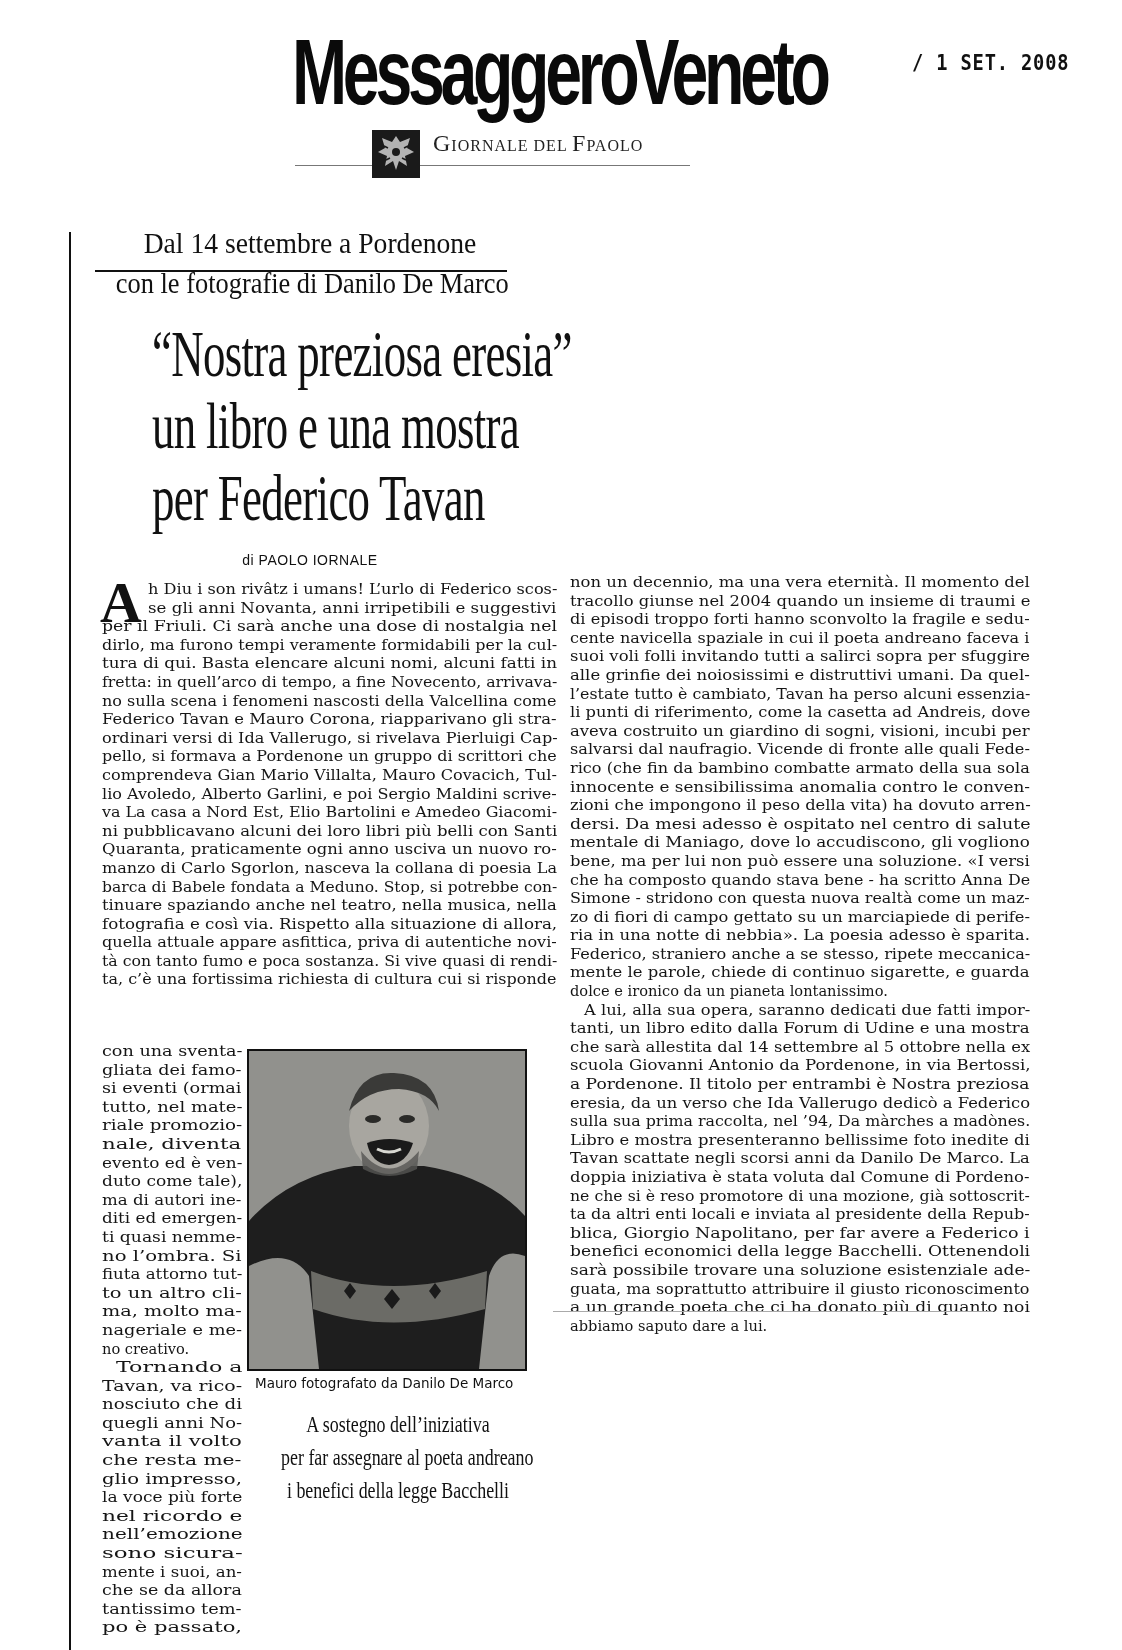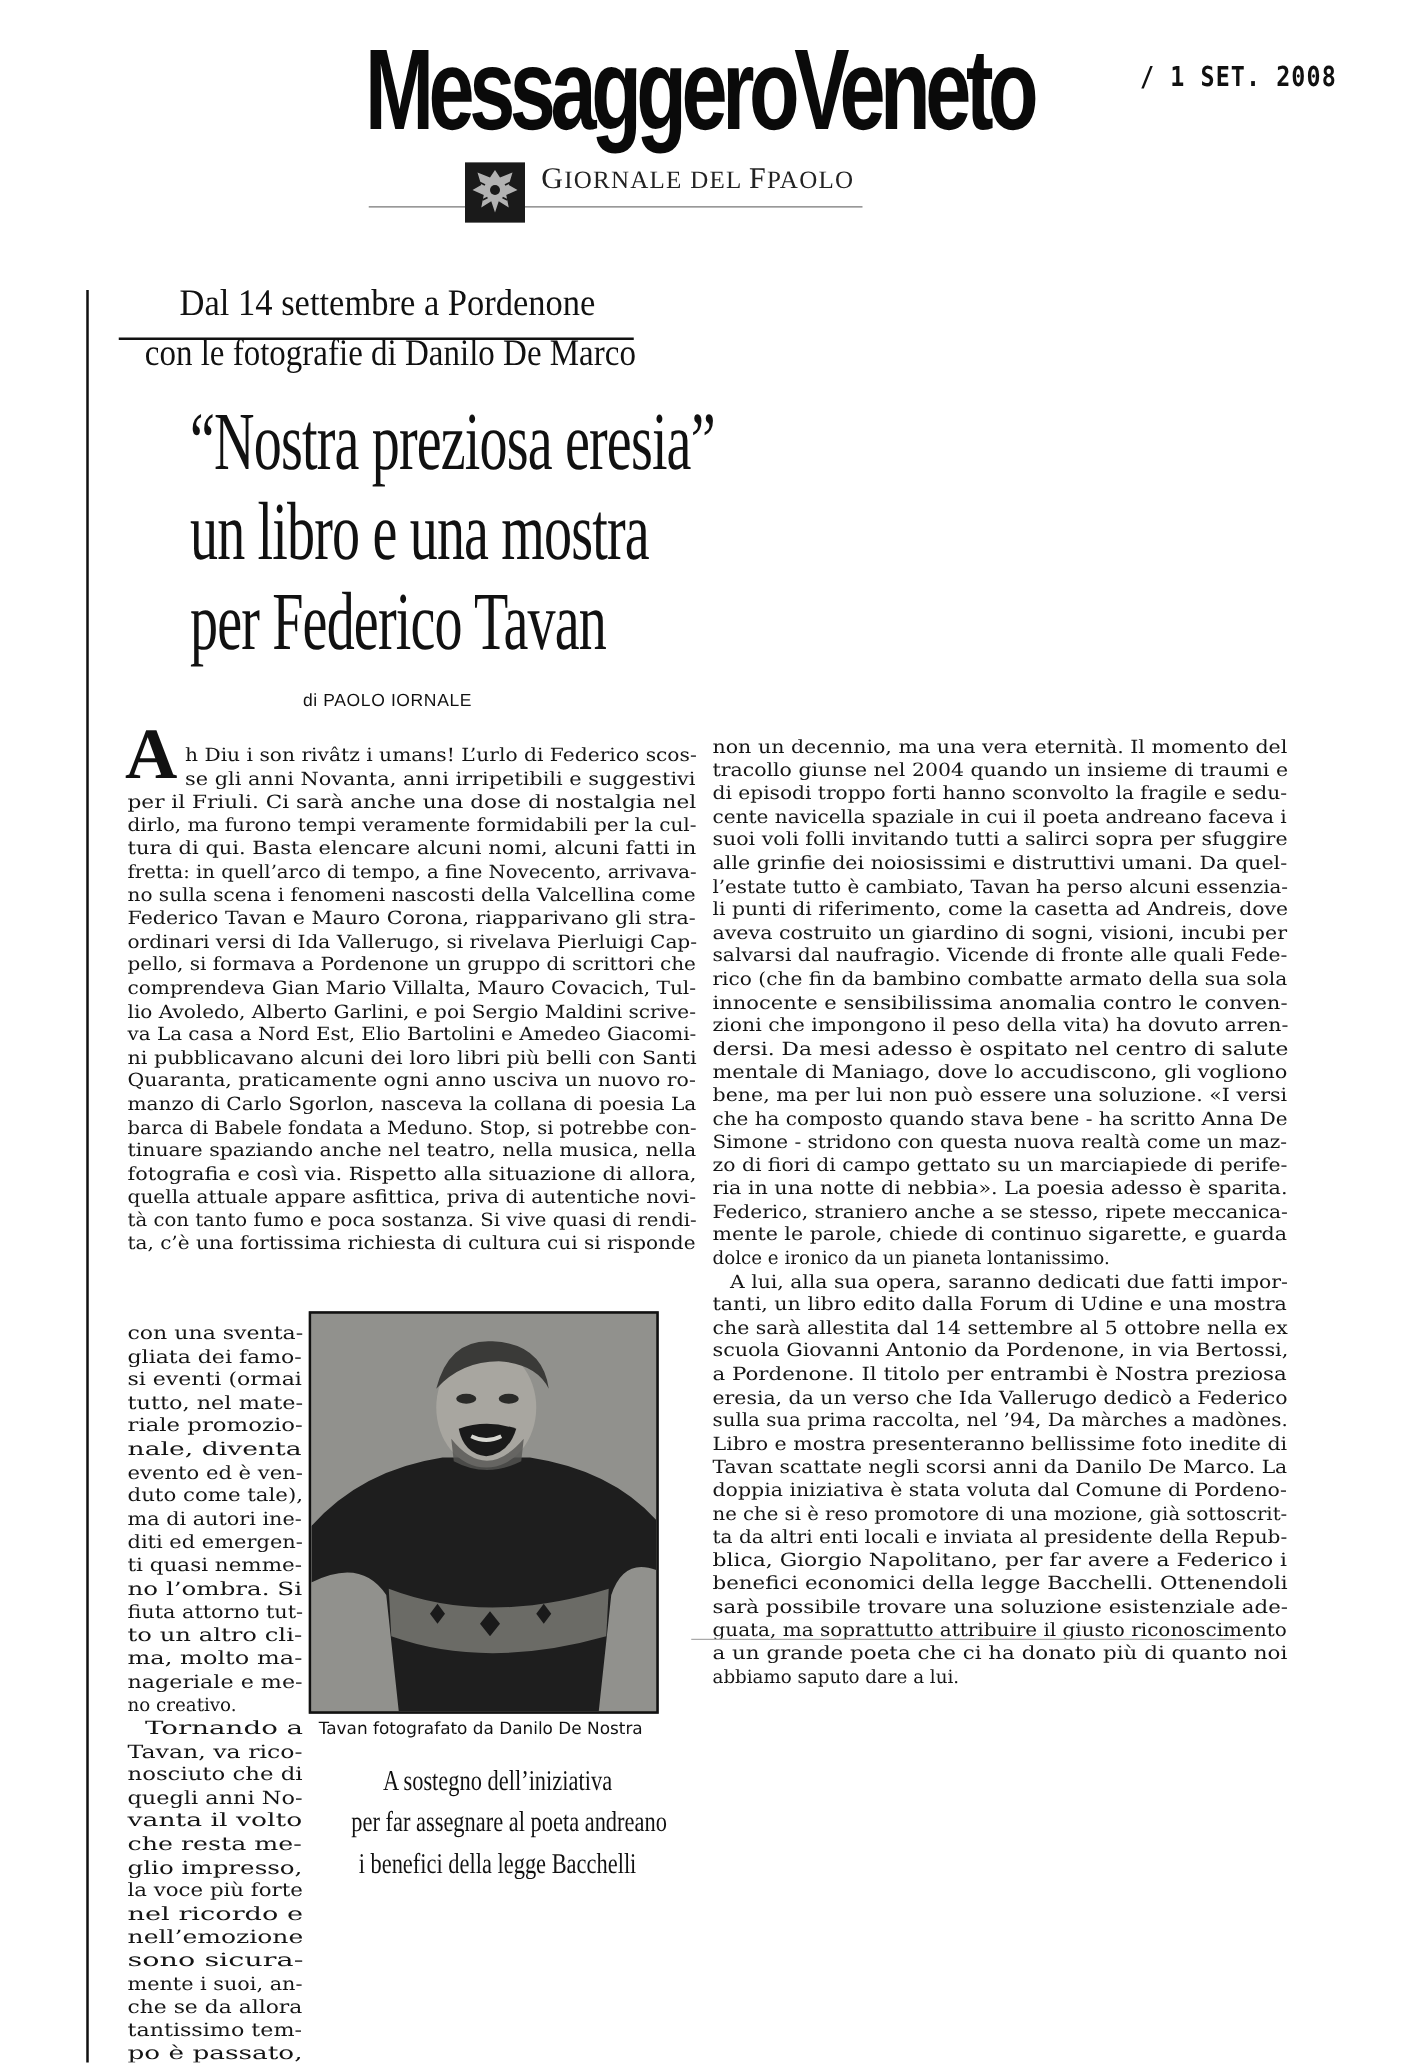--- a/index.html
+++ b/index.html
@@ -19,21 +19,21 @@
     transform-origin: left top; white-space: nowrap;
   }
   .eagle-logo {
     left: 372px; top: 130px; width: 48px; height: 48px; background: #1a1a1a;
   }
   .eagle-logo svg { width: 48px; height: 48px; display: block; }
   .subtitle {
     left: 433px; top: 130px; font-family: "Liberation Serif", serif;
     font-size: 24px; letter-spacing: 1px; white-space: nowrap; color: #222;
   }
-  .subtitle .sc { font-size: 20px; }
+  .subtitle .sc { font-size: 16px; }
   .mast-rule { left: 295px; top: 165px; width: 395px; height: 1px; background: #777; }
 
   .vrule { left: 69px; top: 232px; width: 2px; height: 1420px; background: #111; }
 
   .kicker1 {
     left: 110px; top: 226px; width: 400px; text-align: center;
     font-family: "Liberation Serif", serif; font-size: 30px; font-weight: 400;
     transform: scaleX(0.92); transform-origin: center top; white-space: nowrap;
   }
   .kicker-rule { left: 95px; top: 270px; width: 412px; height: 2px; background: #111; }
@@ -48,21 +48,21 @@
     transform: scaleX(0.68); transform-origin: center top; letter-spacing: -1px;
   }
   .headline div { white-space: nowrap; }
   .byline {
     left: 200px; top: 552px; width: 220px; text-align: center;
     font-family: "Liberation Sans", sans-serif; font-size: 14px; letter-spacing: 0.5px;
   }
 
   .body {
     font-family: "DejaVu Serif", serif; font-size: 14.6px; line-height: 18.6px;
-    color: #151515; text-align: justify; margin-top: 16px;
+    color: #151515; text-align: justify;
   }
   .body .ln { white-space: nowrap; display: block; height: 18.6px; overflow: visible; }
 
   .col1 { left: 102px; top: 580px; width: 455px; }
   .col1 .ln { transform-origin: left top; }
   .dropcap {
     left: 100px; top: 578px; font-family: "Liberation Serif", serif; font-weight: 700;
     font-size: 58px; line-height: 50px;
   }
   .col1-narrow { left: 102px; top: 1042px; width: 140px; }
@@ -137,21 +137,21 @@
 
     <ellipse cx="140" cy="75" rx="40" ry="48" fill="#a8a6a0"></ellipse>
     <path d="M100 60 Q110 20 145 22 Q185 24 190 60 Q180 40 150 38 Q120 38 100 60Z" fill="#3a3a38"></path>
     <ellipse cx="124" cy="68" rx="8" ry="4" fill="#2a2a28"></ellipse>
     <ellipse cx="158" cy="68" rx="8" ry="4" fill="#2a2a28"></ellipse>
     <path d="M118 92 Q140 84 164 92 Q158 112 140 114 Q122 112 118 92Z" fill="#1a1a1a"></path>
     <path d="M128 98 Q140 104 152 98" stroke="#d8d8d2" stroke-width="3" fill="none"></path>
     <path d="M112 100 Q140 135 170 100 L168 118 Q140 132 114 118Z" fill="#555552" opacity="0.8"></path>
   </svg>
 </div>
-<div class="abs caption">Tavan fotografato da Danilo De Nostra</div>
+<div class="abs caption">Mauro fotografato da Danilo De Marco</div>
 
 <div class="abs sidehead">
   <div>A sostegno dell’iniziativa</div>
   <div>per far assegnare al poeta andreano</div>
   <div>i benefici della legge Bacchelli</div>
 </div>
 
 <div class="abs body col2" id="col2"><span class="ln" style="padding-left: 0px; display: inline-block; transform: scaleX(1.127); transform-origin: 0px top;">non un decennio, ma una vera eternità. Il momento del</span><br><span class="ln" style="padding-left: 0px; display: inline-block; transform: scaleX(1.122); transform-origin: 0px top;">tracollo giunse nel 2004 quando un insieme di traumi e</span><br><span class="ln" style="padding-left: 0px; display: inline-block; transform: scaleX(1.106); transform-origin: 0px top;">di episodi troppo forti hanno sconvolto la fragile e sedu-</span><br><span class="ln" style="padding-left: 0px; display: inline-block; transform: scaleX(1.1); transform-origin: 0px top;">cente navicella spaziale in cui il poeta andreano faceva i</span><br><span class="ln" style="padding-left: 0px; display: inline-block; transform: scaleX(1.125); transform-origin: 0px top;">suoi voli folli invitando tutti a salirci sopra per sfuggire</span><br><span class="ln" style="padding-left: 0px; display: inline-block; transform: scaleX(1.13); transform-origin: 0px top;">alle grinfie dei noiosissimi e distruttivi umani. Da quel-</span><br><span class="ln" style="padding-left: 0px; display: inline-block; transform: scaleX(1.085); transform-origin: 0px top;">l’estate tutto è cambiato, Tavan ha perso alcuni essenzia-</span><br><span class="ln" style="padding-left: 0px; display: inline-block; transform: scaleX(1.114); transform-origin: 0px top;">li punti di riferimento, come la casetta ad Andreis, dove</span><br><span class="ln" style="padding-left: 0px; display: inline-block; transform: scaleX(1.127); transform-origin: 0px top;">aveva costruito un giardino di sogni, visioni, incubi per</span><br><span class="ln" style="padding-left: 0px; display: inline-block; transform: scaleX(1.108); transform-origin: 0px top;">salvarsi dal naufragio. Vicende di fronte alle quali Fede-</span><br><span class="ln" style="padding-left: 0px; display: inline-block; transform: scaleX(1.103); transform-origin: 0px top;">rico (che fin da bambino combatte armato della sua sola</span><br><span class="ln" style="padding-left: 0px; display: inline-block; transform: scaleX(1.153); transform-origin: 0px top;">innocente e sensibilissima anomalia contro le conven-</span><br><span class="ln" style="padding-left: 0px; display: inline-block; transform: scaleX(1.117); transform-origin: 0px top;">zioni che impongono il peso della vita) ha dovuto arren-</span><br><span class="ln" style="padding-left: 0px; display: inline-block; transform: scaleX(1.192); transform-origin: 0px top;">dersi. Da mesi adesso è ospitato nel centro di salute</span><br><span class="ln" style="padding-left: 0px; display: inline-block; transform: scaleX(1.147); transform-origin: 0px top;">mentale di Maniago, dove lo accudiscono, gli vogliono</span><br><span class="ln" style="padding-left: 0px; display: inline-block; transform: scaleX(1.125); transform-origin: 0px top;">bene, ma per lui non può essere una soluzione. «I versi</span><br><span class="ln" style="padding-left: 0px; display: inline-block; transform: scaleX(1.093); transform-origin: 0px top;">che ha composto quando stava bene - ha scritto Anna De</span><br><span class="ln" style="padding-left: 0px; display: inline-block; transform: scaleX(1.093); transform-origin: 0px top;">Simone - stridono con questa nuova realtà come un maz-</span><br><span class="ln" style="padding-left: 0px; display: inline-block; transform: scaleX(1.114); transform-origin: 0px top;">zo di fiori di campo gettato su un marciapiede di perife-</span><br><span class="ln" style="padding-left: 0px; display: inline-block; transform: scaleX(1.133); transform-origin: 0px top;">ria in una notte di nebbia». La poesia adesso è sparita.</span><br><span class="ln" style="padding-left: 0px; display: inline-block; transform: scaleX(1.106); transform-origin: 0px top;">Federico, straniero anche a se stesso, ripete meccanica-</span><br><span class="ln" style="padding-left: 0px; display: inline-block; transform: scaleX(1.127); transform-origin: 0px top;">mente le parole, chiede di continuo sigarette, e guarda</span><br><span class="ln" style="padding-left: 0px; display: inline-block; transform: scaleX(1); transform-origin: 0px top;">dolce e ironico da un pianeta lontanissimo.</span><br><span class="ln" style="padding-left: 14px; display: inline-block; transform: scaleX(1.115); transform-origin: 14px top;">A lui, alla sua opera, saranno dedicati due fatti impor-</span><br><span class="ln" style="padding-left: 0px; display: inline-block; transform: scaleX(1.13); transform-origin: 0px top;">tanti, un libro edito dalla Forum di Udine e una mostra</span><br><span class="ln" style="padding-left: 0px; display: inline-block; transform: scaleX(1.122); transform-origin: 0px top;">che sarà allestita dal 14 settembre al 5 ottobre nella ex</span><br><span class="ln" style="padding-left: 0px; display: inline-block; transform: scaleX(1.136); transform-origin: 0px top;">scuola Giovanni Antonio da Pordenone, in via Bertossi,</span><br><span class="ln" style="padding-left: 0px; display: inline-block; transform: scaleX(1.17); transform-origin: 0px top;">a Pordenone. Il titolo per entrambi è Nostra preziosa</span><br><span class="ln" style="padding-left: 0px; display: inline-block; transform: scaleX(1.119); transform-origin: 0px top;">eresia, da un verso che Ida Vallerugo dedicò a Federico</span><br><span class="ln" style="padding-left: 0px; display: inline-block; transform: scaleX(1.085); transform-origin: 0px top;">sulla sua prima raccolta, nel ’94, Da màrches a madònes.</span><br><span class="ln" style="padding-left: 0px; display: inline-block; transform: scaleX(1.125); transform-origin: 0px top;">Libro e mostra presenteranno bellissime foto inedite di</span><br><span class="ln" style="padding-left: 0px; display: inline-block; transform: scaleX(1.111); transform-origin: 0px top;">Tavan scattate negli scorsi anni da Danilo De Marco. La</span><br><span class="ln" style="padding-left: 0px; display: inline-block; transform: scaleX(1.122); transform-origin: 0px top;">doppia iniziativa è stata voluta dal Comune di Pordeno-</span><br><span class="ln" style="padding-left: 0px; display: inline-block; transform: scaleX(1.077); transform-origin: 0px top;">ne che si è reso promotore di una mozione, già sottoscrit-</span><br><span class="ln" style="padding-left: 0px; display: inline-block; transform: scaleX(1.1); transform-origin: 0px top;">ta da altri enti locali e inviata al presidente della Repub-</span><br><span class="ln" style="padding-left: 0px; display: inline-block; transform: scaleX(1.198); transform-origin: 0px top;">blica, Giorgio Napolitano, per far avere a Federico i</span><br><span class="ln" style="padding-left: 0px; display: inline-block; transform: scaleX(1.17); transform-origin: 0px top;">benefici economici della legge Bacchelli. Ottenendoli</span><br><span class="ln" style="padding-left: 0px; display: inline-block; transform: scaleX(1.168); transform-origin: 0px top;">sarà possibile trovare una soluzione esistenziale ade-</span><br><span class="ln" style="padding-left: 0px; display: inline-block; transform: scaleX(1.095); transform-origin: 0px top;">guata, ma soprattutto attribuire il giusto riconoscimento</span><br><span class="ln" style="padding-left: 0px; display: inline-block; transform: scaleX(1.173); transform-origin: 0px top;">a un grande poeta che ci ha donato più di quanto noi</span><br><span class="ln" style="padding-left: 0px; display: inline-block; transform: scaleX(1); transform-origin: 0px top;">abbiamo saputo dare a lui.</span><br></div>
 <div class="abs end-rule"></div>
 

